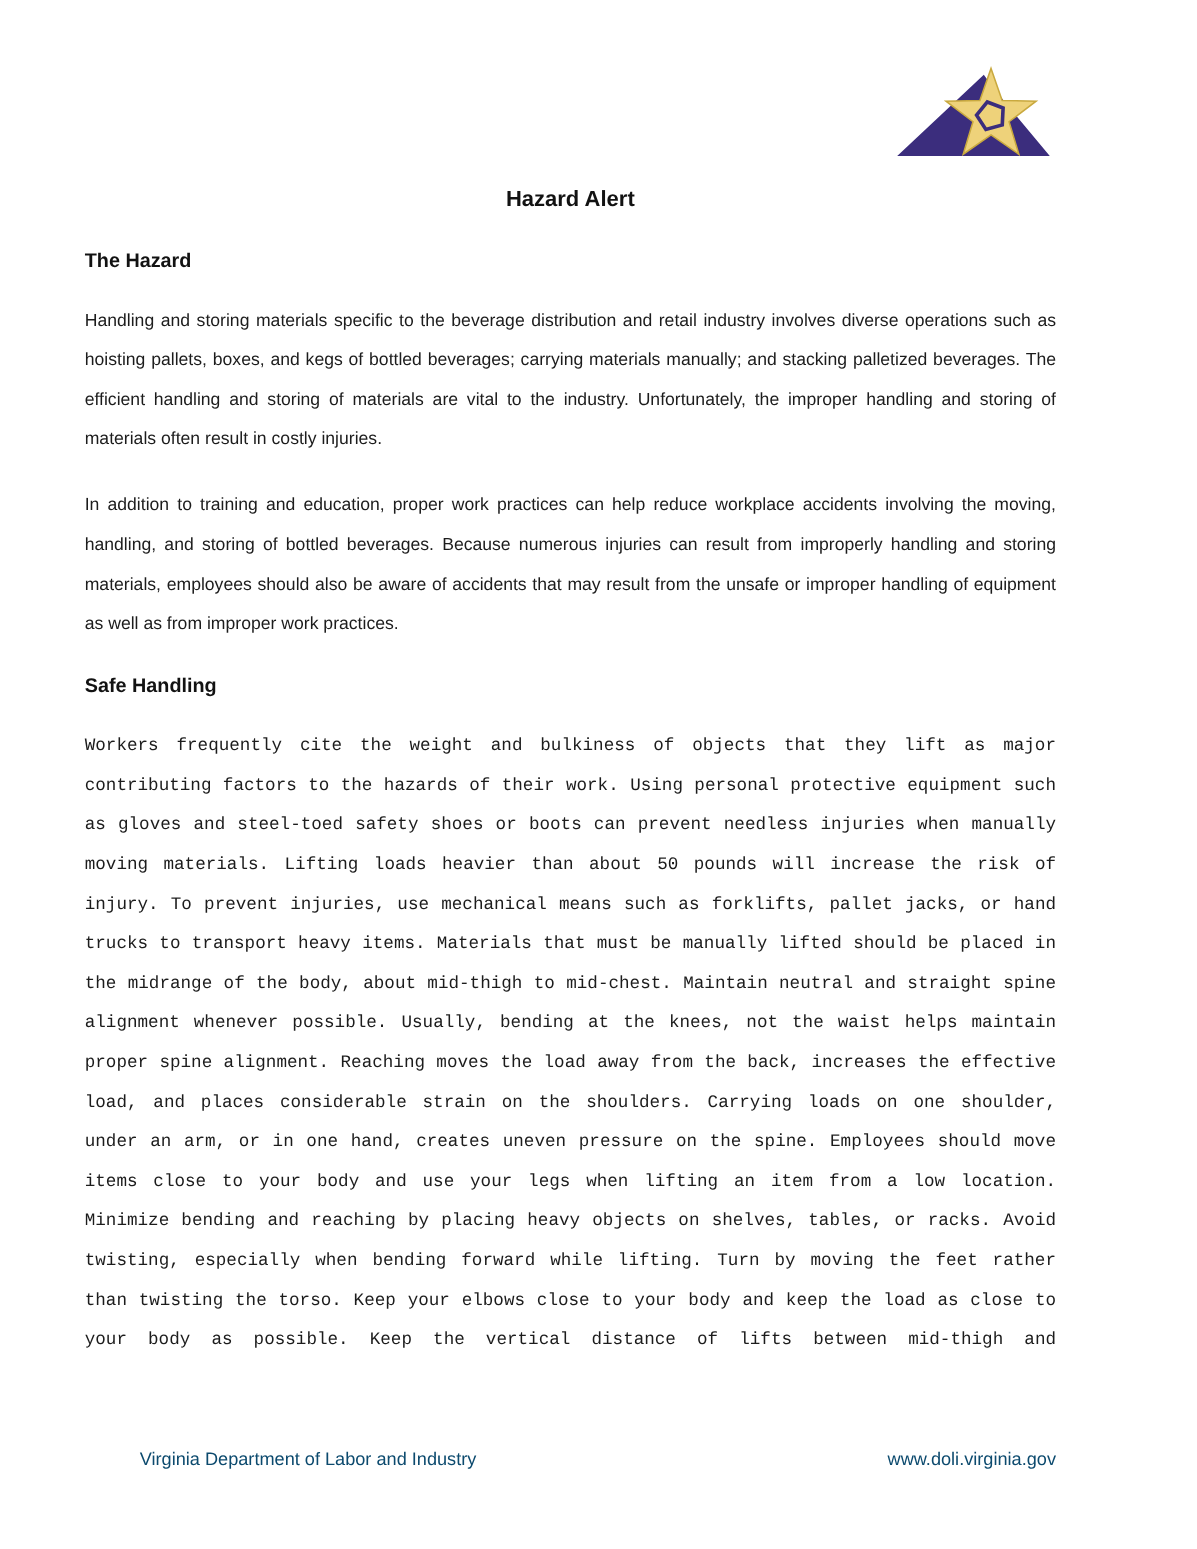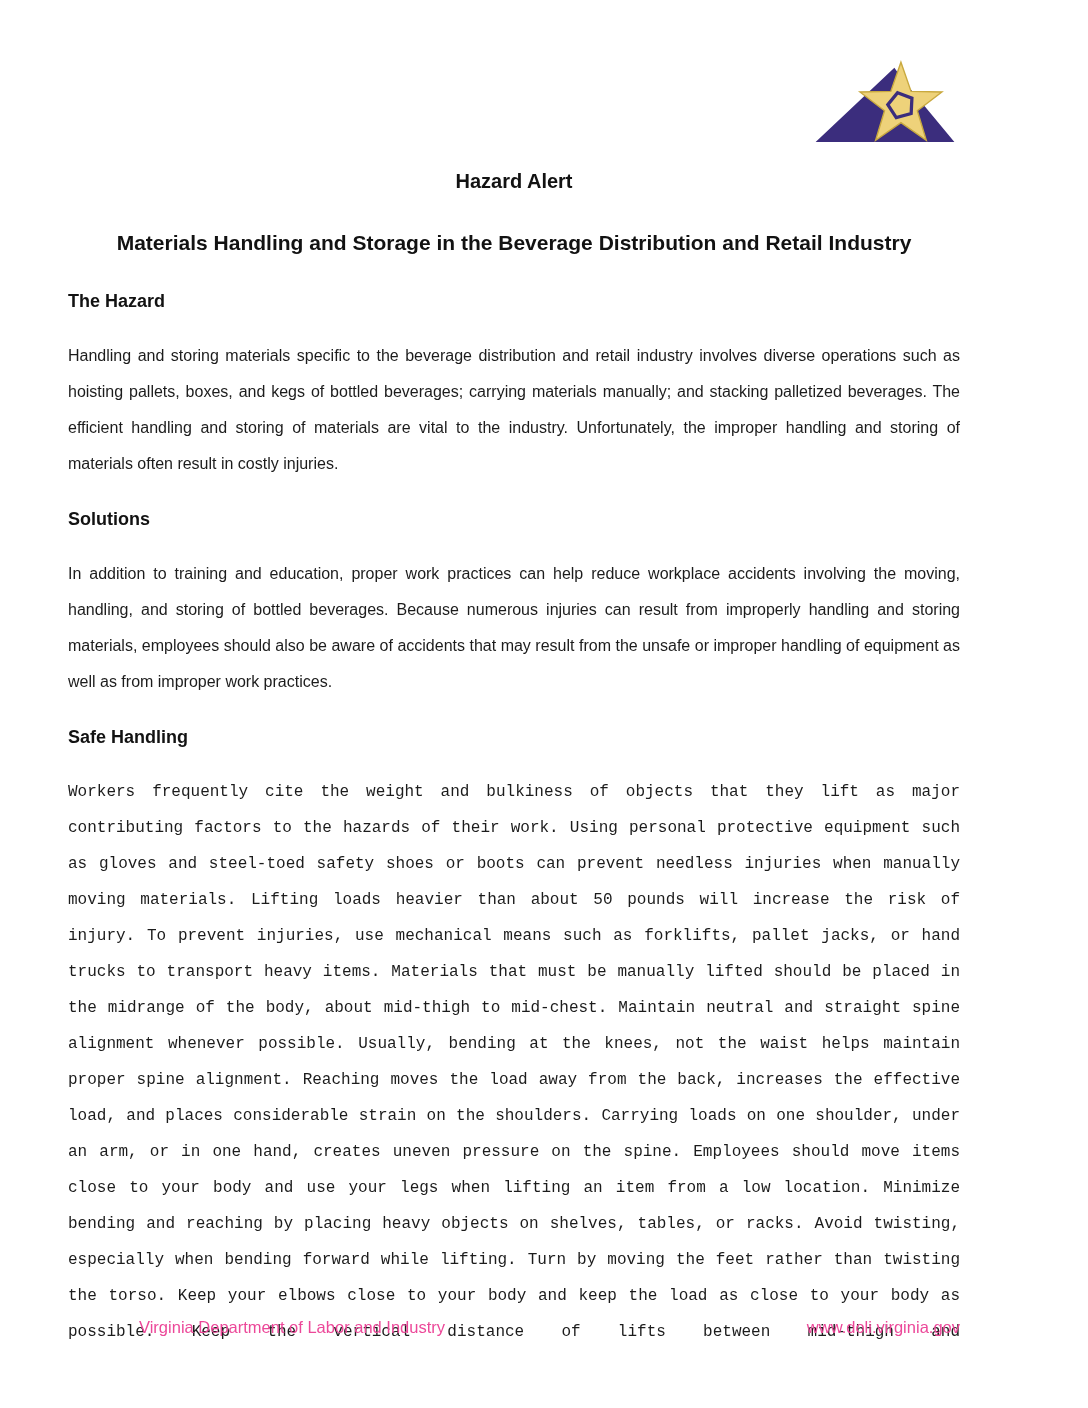--- a/index.html
+++ b/index.html
@@ -7,24 +7,23 @@
     width: 1088px;
     background: #ffffff;
   }
   body {
     position: relative;
     min-height: 1408px;
     font-family: "Liberation Sans", sans-serif;
     color: #1a1a1a;
   }
   .page {
-    padding: 0 128px 0 56px;
+    padding: 0 128px 0 77px;
     min-height: 1408px;
     position: relative;
-    margin-left: 12px;
   }
   .logo-row {
     padding-top: 58px;
     display: flex;
     justify-content: flex-end;
   }
   .logo-row svg {
     width: 150px;
     height: 90px;
     display: block;
@@ -68,47 +67,45 @@
   }
   .footer {
     position: absolute;
     left: 127px;
     right: 128px;
     top: 1314px;
     display: flex;
     justify-content: space-between;
     font-size: 16.5px;
     line-height: 26px;
-    color: #ec4899;
+    color: #0c4a6e;
   }
 </style>
 </head>
 <body>
 
 <div class="page">
 
   <div class="logo-row">
     <svg viewBox="0 0 160 95" aria-hidden="true">
 
       <polygon points="6,89 90,10 100,24 154,89" fill="#3b2d7d"></polygon>
 
       <polygon stroke-width="1.5" points="97,4 107.8,35.1 140.7,35.8 114.5,55.7 124,87.2 97,68.4 70,87.2 79.5,55.7 53.3,35.8 86.2,35.1" fill="#eed27a" stroke="#c9a93f"></polygon>
 
       <polygon stroke-width="3.5" points="93.4,36.5 108.7,42.4 107.9,58.8 92.0,63.1 83.0,49.3" fill="#eed27a" stroke="#3b2d7d"></polygon>
     </svg>
   </div>
 
   <h1 class="doc-title">Hazard Alert</h1>
 
-  <h2 class="doc-subtitle">Materials Handling and Storage in the Beverage Distribution and Retail Industry</h2>
 
   <h3 class="section-heading">The Hazard</h3>
   <p class="section-body">Handling and storing materials specific to the beverage distribution and retail industry involves diverse operations such as hoisting pallets, boxes, and kegs of bottled beverages; carrying materials manually; and stacking palletized beverages.  The efficient handling and storing of materials are vital to the industry. Unfortunately, the improper handling and storing of materials often result in costly injuries.</p>
 
-  <h3 class="section-heading">Solutions</h3>
   <p class="section-body">In addition to training and education, proper work practices can help reduce workplace accidents involving the moving, handling, and storing of bottled beverages. Because numerous injuries can result from improperly handling and storing materials, employees should also be aware of accidents that may result from the unsafe or improper handling of equipment as well as from improper work practices.</p>
 
   <h3 class="section-heading">Safe Handling</h3>
   <p class="section-body cut-off">Workers frequently cite the weight and bulkiness of objects that they lift as major contributing factors to the hazards of their work.  Using personal protective equipment such as gloves and steel-toed safety shoes or boots can prevent needless injuries when manually moving materials.  Lifting loads heavier than about 50 pounds will increase the risk of injury. To prevent injuries, use mechanical means such as forklifts, pallet jacks, or hand trucks to transport heavy items.  Materials that must be manually lifted should be placed in the midrange of the body, about mid-thigh to mid-chest. Maintain neutral and straight spine alignment whenever possible. Usually, bending at the knees, not the waist helps maintain proper spine alignment.  Reaching moves the load away from the back, increases the effective load, and places considerable strain on the shoulders.  Carrying loads on one shoulder, under an arm, or in one hand, creates uneven pressure on the spine.  Employees should move items close to your body and use your legs when lifting an item from a low location.  Minimize bending and reaching by placing heavy objects on shelves, tables, or racks. Avoid twisting, especially when bending forward while lifting. Turn by moving the feet rather than twisting the torso.  Keep your elbows close to your body and keep the load as close to your body as possible.  Keep the vertical distance of lifts between mid-thigh and</p>
 
   <div class="footer">
     <span>Virginia Department of Labor and Industry</span>
     <span>www.doli.virginia.gov</span>
   </div>
 

